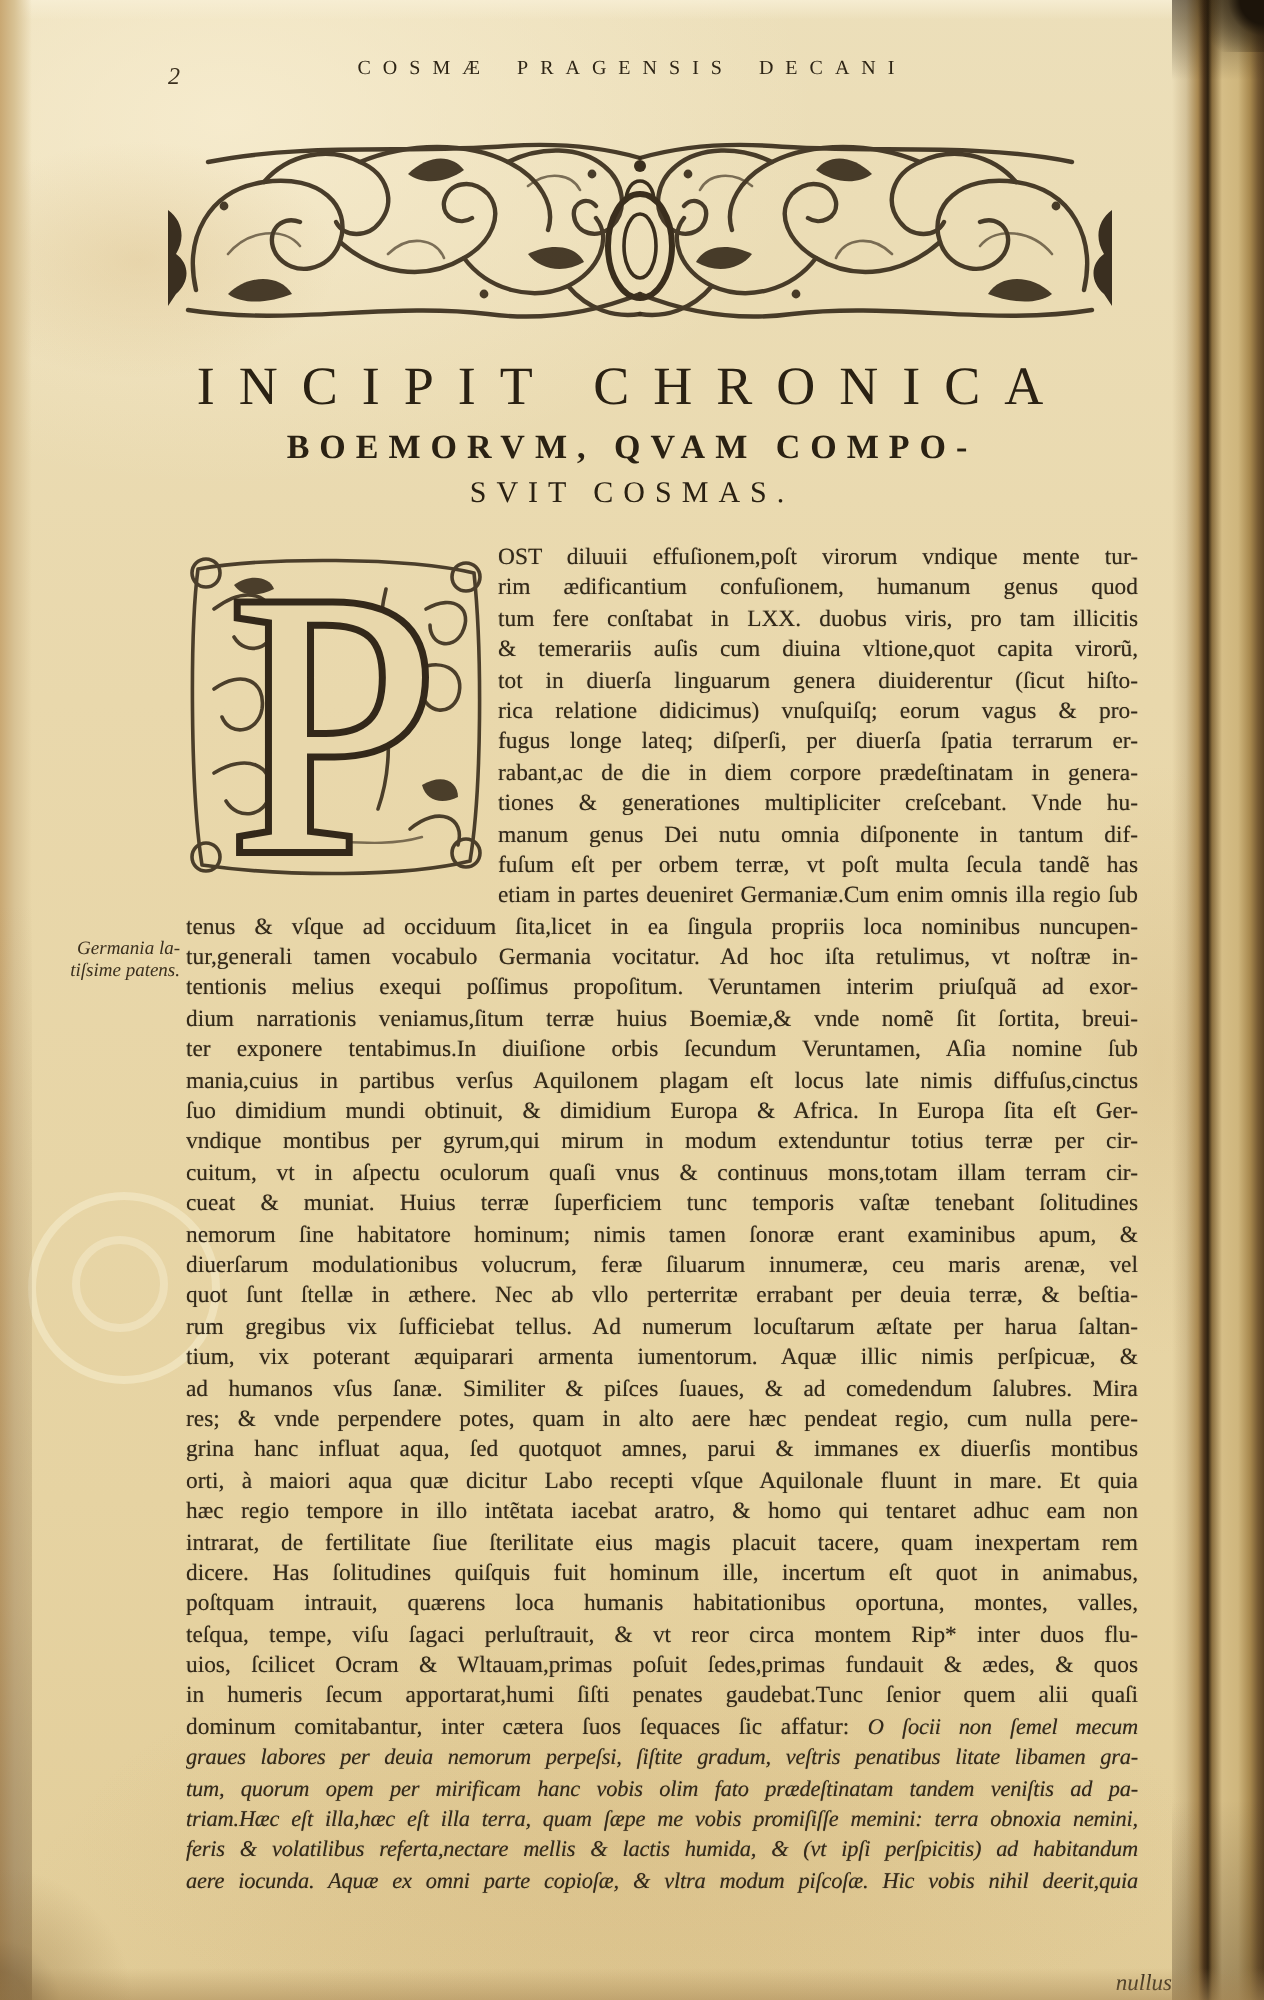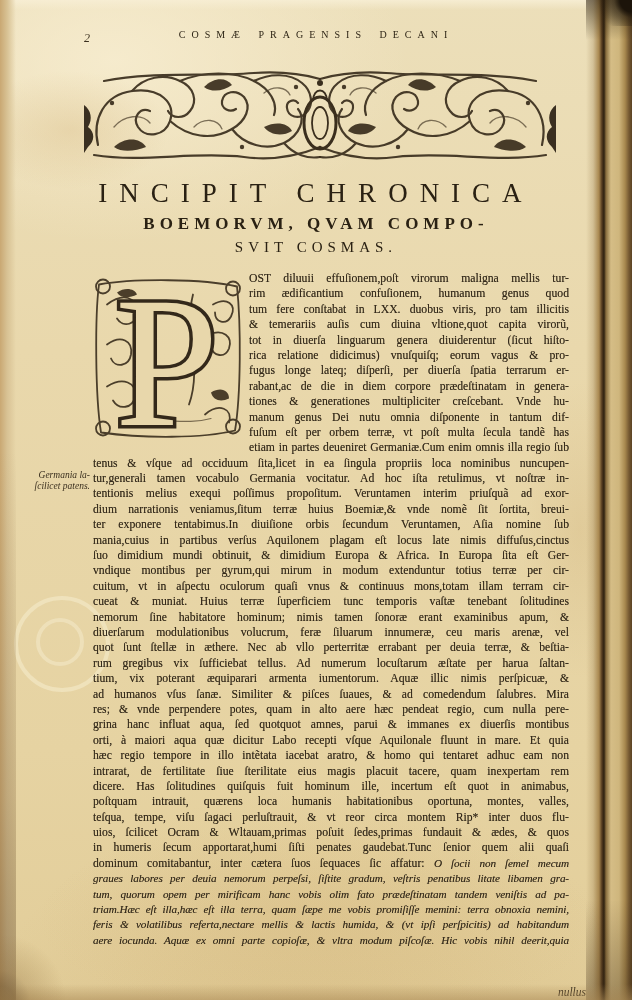--- a/index.html
+++ b/index.html
@@ -125,21 +125,21 @@
             <path d="M112,140 C126,128 140,134 136,148"></path>
             <path d="M100,20 C90,60 110,90 96,130"></path>
             <path d="M30,150 C60,140 90,152 118,144" stroke-width="1.2" opacity="0.7"></path>
             <path fill="#3a2e1d" stroke="none" d="M24,18 C32,12 42,14 44,20 C36,24 28,24 24,18 Z"></path>
             <path fill="#3a2e1d" stroke="none" d="M118,118 C128,112 136,116 136,124 C128,128 120,126 118,118 Z"></path>
           </g>
           <text x="22" y="150" font-family="Liberation Serif, DejaVu Serif, serif" font-size="186" fill="#e8d7ab" stroke="#33281a" stroke-width="7" style="paint-order:stroke">P</text>
         </svg>
       </div>
 
-    <div class="tline"><span>OST diluuii effuſionem,poſt virorum maligna mellis tur-</span></div>
+    <div class="tline"><span>OST diluuii effuſionem,poſt virorum vndique mente tur-</span></div>
         <div class="tline"><span>rim ædificantium confuſionem, humanum genus quod</span></div>
         <div class="tline"><span>tum fere conſtabat in LXX. duobus viris, pro tam illicitis</span></div>
         <div class="tline"><span>&amp; temerariis auſis cum diuina vltione,quot capita virorũ,</span></div>
         <div class="tline"><span>tot in diuerſa linguarum genera diuiderentur (ſicut hiſto-</span></div>
         <div class="tline"><span>rica relatione didicimus) vnuſquiſq; eorum vagus &amp; pro-</span></div>
         <div class="tline"><span>fugus longe lateq; diſperſi, per diuerſa ſpatia terrarum er-</span></div>
         <div class="tline"><span>rabant,ac de die in diem corpore prædeſtinatam in genera-</span></div>
         <div class="tline"><span>tiones &amp; generationes multipliciter creſcebant. Vnde hu-</span></div>
         <div class="tline"><span>manum genus Dei nutu omnia diſponente in tantum dif-</span></div>
         <div class="tline"><span>fuſum eſt per orbem terræ, vt poſt multa ſecula tandẽ has</span></div>
@@ -173,21 +173,21 @@
         <div class="tline"><span>dominum comitabantur, inter cætera ſuos ſequaces ſic affatur: </span><span class="it">O ſocii non ſemel mecum</span></div>
         <div class="tline"><span class="it">graues labores per deuia nemorum perpeſsi, ſiſtite gradum, veſtris penatibus litate libamen gra-</span></div>
         <div class="tline"><span class="it">tum, quorum opem per mirificam hanc vobis olim fato prædeſtinatam tandem veniſtis ad pa-</span></div>
         <div class="tline"><span class="it">triam.Hæc eſt illa,hæc eſt illa terra, quam ſæpe me vobis promiſiſſe memini: terra obnoxia nemini,</span></div>
         <div class="tline"><span class="it">feris &amp; volatilibus referta,nectare mellis &amp; lactis humida, &amp; (vt ipſi perſpicitis) ad habitandum</span></div>
         <div class="tline"><span class="it">aere iocunda. Aquæ ex omni parte copioſæ, &amp; vltra modum piſcoſæ. Hic vobis nihil deerit,quia</span></div>
       </div>
 
     <div class="margin-note">
         <div>Germania la-</div>
-        <div>ſcilicet patens.</div>
+        <div>tiſsime patens.</div>
       </div>
     <div class="line-numbers">
         <div class="lnum" style="top: 348px;">10</div>
         <div class="lnum" style="top: 502px;">20</div>
         <div class="lnum" style="top: 656px;">20</div>
         <div class="lnum" style="top: 810px;">40</div>
       </div>
     <div class="catchword">nullus</div>
 
     <div class="edge-top"></div>

